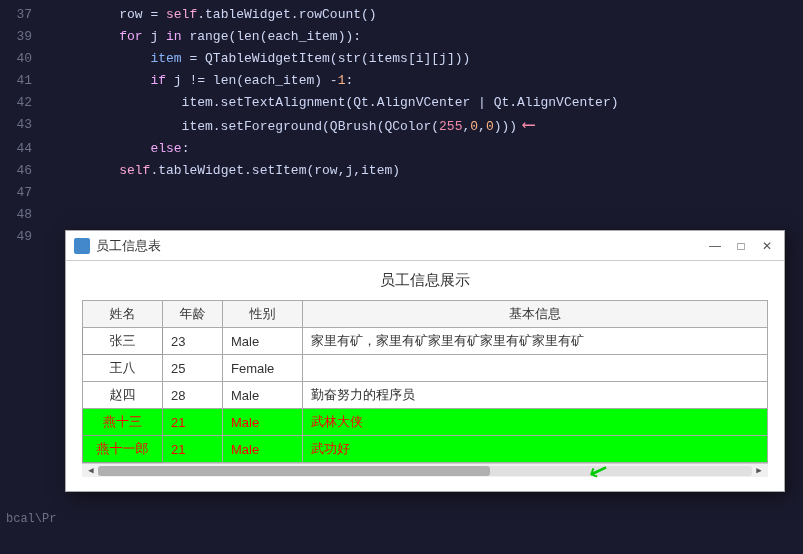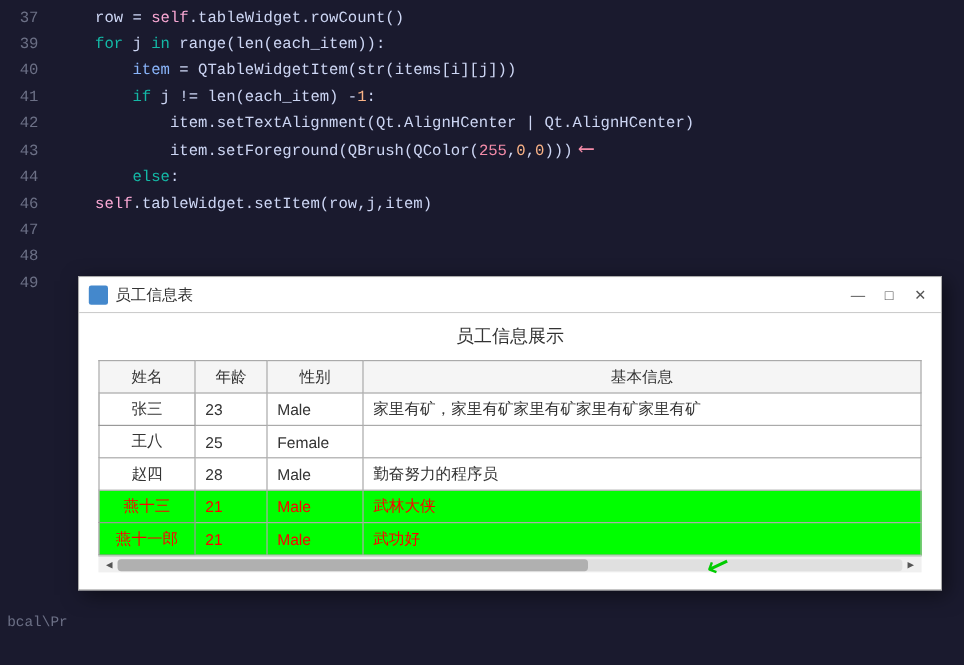--- a/index.html
+++ b/index.html
@@ -23,39 +23,40 @@
       font-size: 13px;
       line-height: 22px;
     }
 
     .code-lines {
       padding: 4px 0;
     }
 
     .code-line {
       display: flex;
-      align-items: center;
+      align-items: flex-start;
       padding: 0;
+      gap: 40px;
     }
 
     .line-number {
       min-width: 48px;
       text-align: right;
       padding-right: 16px;
       color: #6c7086;
       user-select: none;
     }
 
     .line-content {
       flex: 1;
       white-space: pre;
       color: #cdd6f4;
     }
 
-    .kw { color: #14b8a6; }
+    .kw { color: #f0abfc; }
     .fn { color: #89b4fa; }
     .num { color: #fab387; }
     .self-kw { color: #f9a8d4; }
     .green-num { color: #a6e3a1; }
     .red-num { color: #f38ba8; }
 
     
     .dialog {
       position: absolute;
       top: 230px;
@@ -213,21 +214,21 @@
       <span class="line-content">        <span class="fn">item</span> = QTableWidgetItem(str(items[i][j]))</span>
     </div>
 
     <div class="code-line">
       <span class="line-number">41</span>
       <span class="line-content">        <span class="kw">if</span> j != len(each_item) -<span class="num">1</span>:</span>
     </div>
 
     <div class="code-line">
       <span class="line-number">42</span>
-      <span class="line-content">            item.setTextAlignment(Qt.AlignHCenter | Qt.AlignHCenter)</span>
+      <span class="line-content">            item.setTextAlignment(Qt.AlignVCenter | Qt.AlignVCenter)</span>
     </div>
 
     <div class="code-line">
       <span class="line-number">43</span>
       <span class="line-content">            item.setForeground(QBrush(QColor(<span class="red-num">255</span>,<span class="num">0</span>,<span class="num">0</span>)))<span style="color:#f38ba8; font-size:18px; margin-left:6px;">⟵</span></span>
     </div>
 
     <div class="code-line">
       <span class="line-number">44</span>
       <span class="line-content">        <span class="kw">else</span>:</span>

